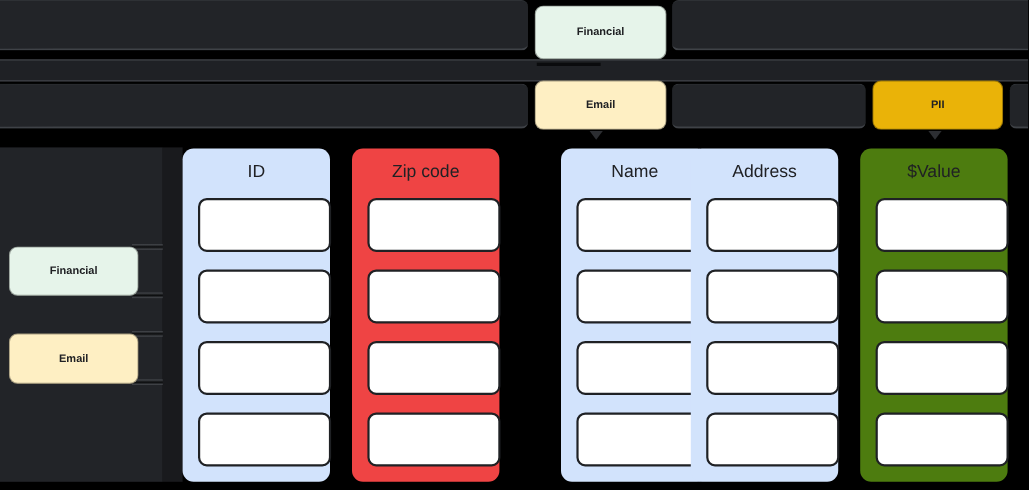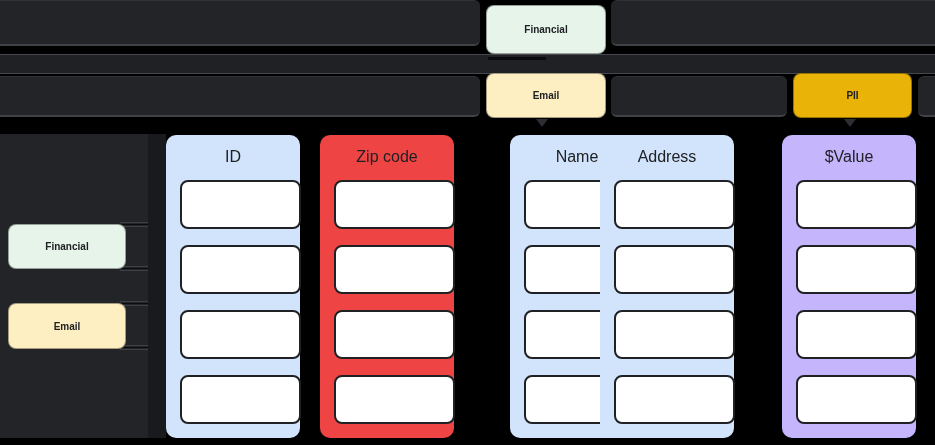--- a/index.html
+++ b/index.html
@@ -44,21 +44,21 @@
   .row-groove{
     position:absolute; left:120px; width:28px; height:5px;
     background:linear-gradient(180deg,#4a4d52 0%, #0a0b0c 50%, #4a4d52 100%);
   }
   .rg1{top:222px;} .rg2{top:266px;} .rg3{top:301px;} .rg4{top:345px;}
   
   .column{
     position:absolute; top:135px; width:134px; height:303px;
     background:#d2e3fc; border-radius:10px;
   }
-  .c1{left:166px;} .c2{left:320px;} .c3{left:474px;margin-left:36px;} .c4{left:600px;} .c5{left:782px;}
+  .c1{left:166px;} .c2{left:320px;} .c3{left:474px;margin-left:36px;} .c4{left:628px;} .c5{left:782px;}
   .col-header{
     margin-top:11px; text-align:center; font-size:16px; line-height:22px;
     color:#202124; font-weight:normal;
   }
   .cell{
     position:absolute; left:14px; width:121px; height:49px;
     background:#fff; border:2.5px solid #1f2124; border-radius:8px; box-sizing:border-box;
   }
   .r1{top:45px;} .r2{top:110px;} .r3{top:175px;} .r4{top:240px;}
 </style>
@@ -116,21 +116,21 @@
   </div>
 
   <div class="column c4" style="background-color: rgb(210, 227, 252);">
     <div class="col-header">Address</div>
     <div class="cell r1"></div>
     <div class="cell r2"></div>
     <div class="cell r3"></div>
     <div class="cell r4"></div>
   </div>
 
-  <div class="column c5" style="background-color: #c4b5fd;">
+  <div class="column c5" style="background-color: #4d7c0f;">
     <div class="col-header">$Value</div>
     <div class="cell r1"></div>
     <div class="cell r2"></div>
     <div class="cell r3"></div>
     <div class="cell r4"></div>
   </div>
 
 </div>
 
 </body></html>

